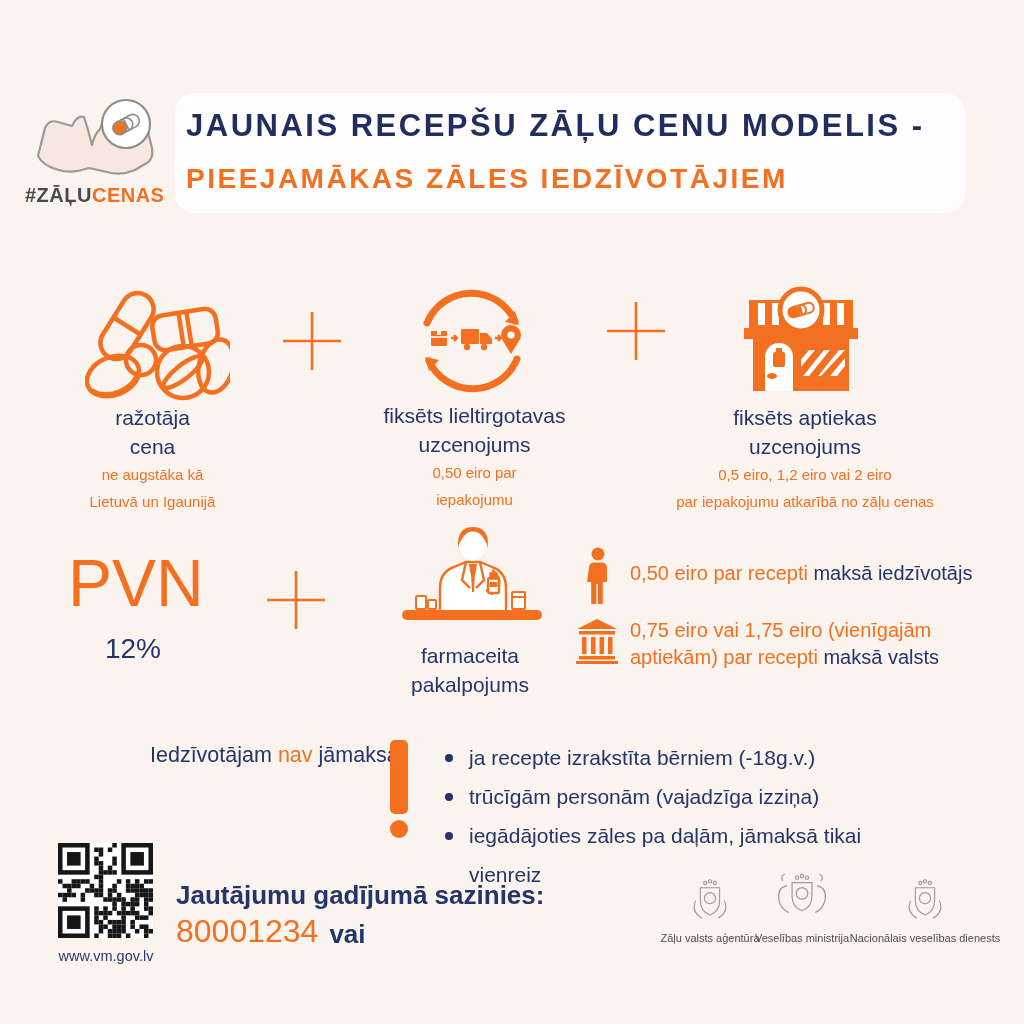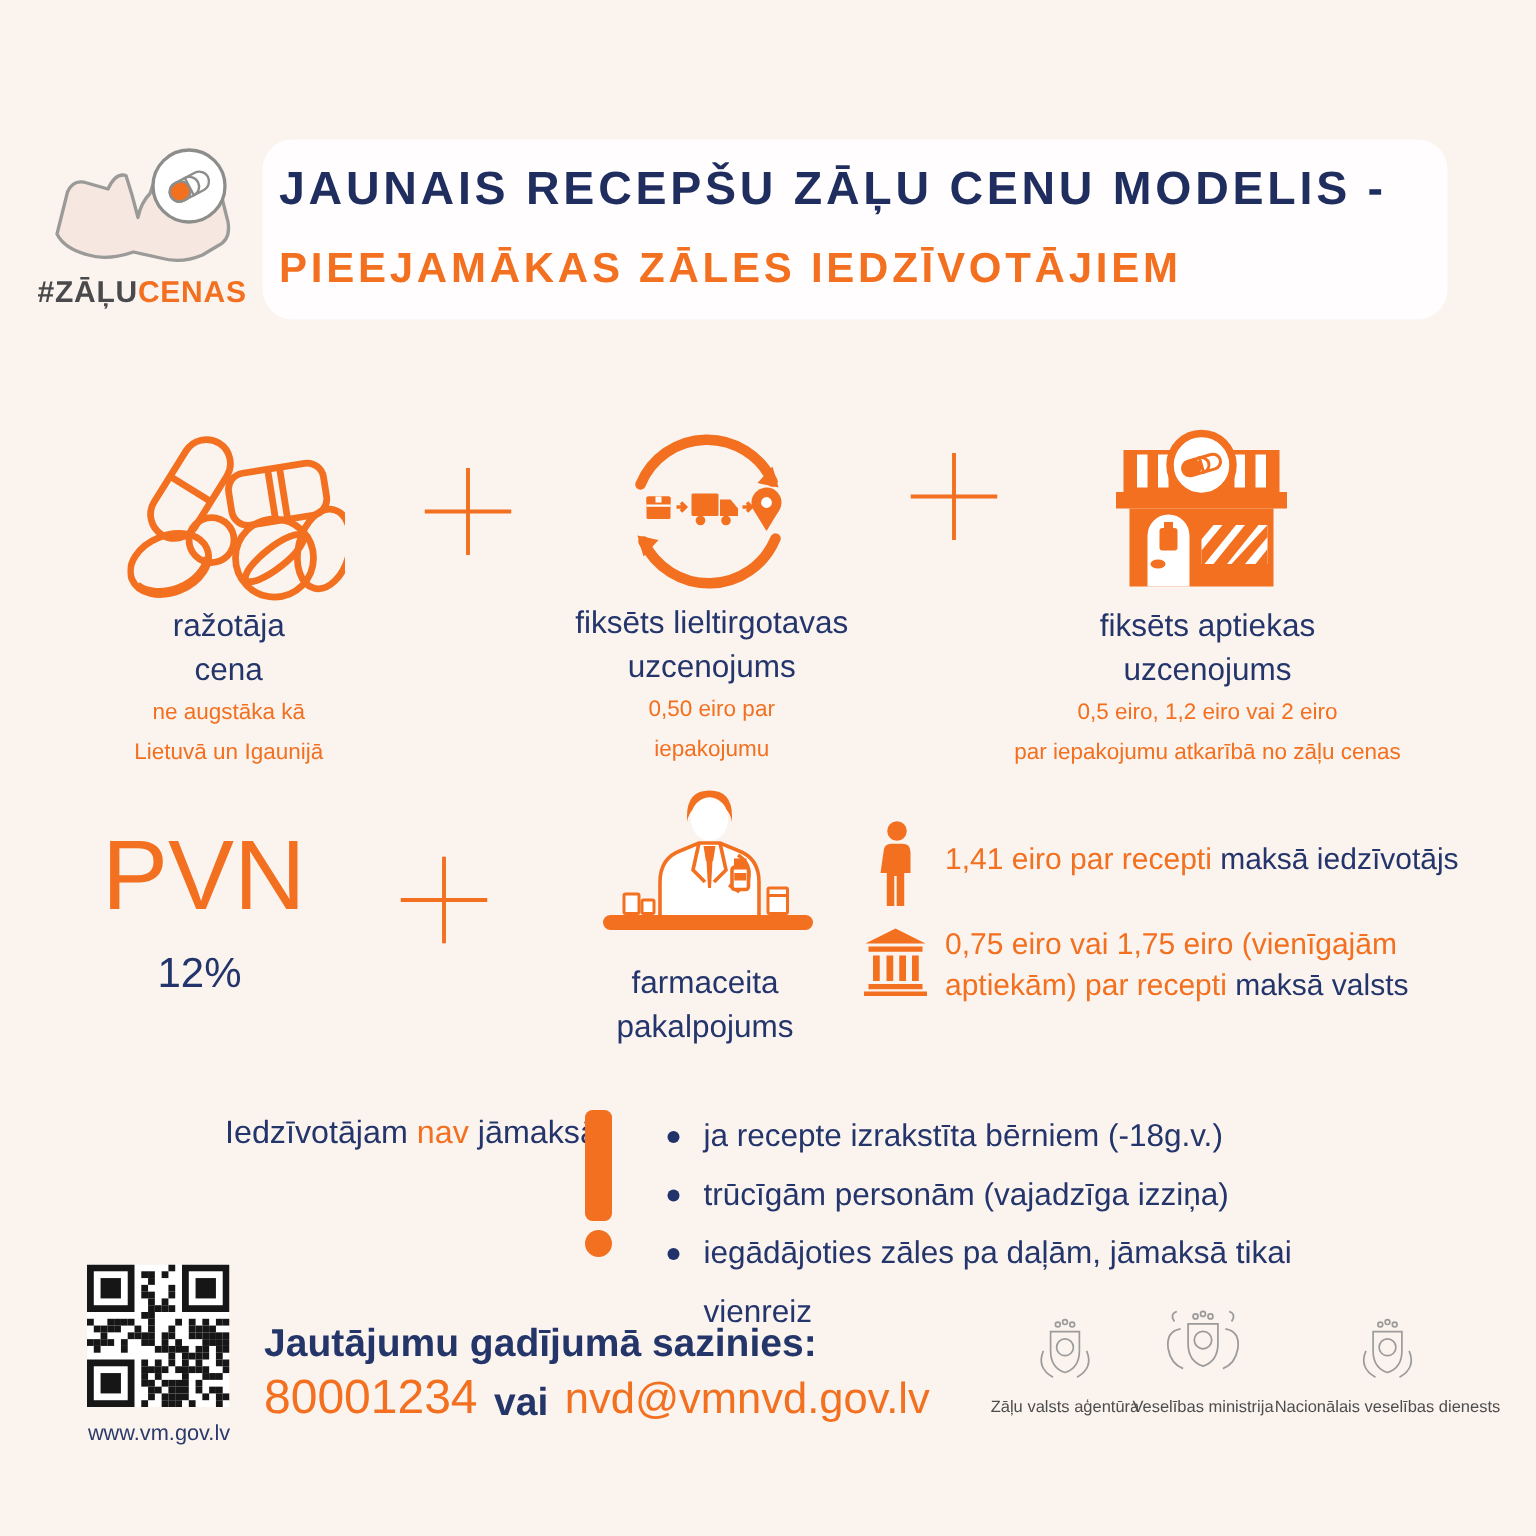--- a/index.html
+++ b/index.html
@@ -247,21 +247,21 @@
     <div class="lbl">pakalpojums</div>
   </div>
 
   <div class="abs" style="left:583px;top:547px;">
     <svg width="30" height="62" viewBox="0 0 30 62" fill="#f2701f">
       <circle cx="15" cy="7" r="6.5"></circle>
       <path d="M6,21 q0,-5.5 5.5,-5.5 h7 q5.5,0 5.5,5.5 v14 h-4.2 v22 h-5 v-20 h-1.6 v20 h-5 v-22 h-4.2 z"></path>
     </svg>
   </div>
   <div class="abs payline payline1">
-    <span class="or">1,41 eiro par recepti</span>
+    <span class="or">0,50 eiro par recepti</span>
     <span class="nv">maksā iedzīvotājs</span>
   </div>
 
   <div class="abs" style="left:575px;top:618px;">
     <svg width="44" height="46" viewBox="0 0 44 46" fill="#f2701f">
       <path d="M22,1 L42,11 H2 Z"></path>
       <rect x="4" y="13" width="36" height="3.5"></rect>
       <rect x="7" y="19" width="4.5" height="17"></rect>
       <rect x="16" y="19" width="4.5" height="17"></rect>
       <rect x="24.5" y="19" width="4.5" height="17"></rect>
@@ -435,21 +435,20 @@
         <rect x="4.5" y="67.5" width="22.5" height="22.5" fill="#ffffff"></rect>
         <rect x="9" y="72" width="13.5" height="13.5" fill="#161616"></rect>
       </svg>
   </div>
   <div class="abs website c">www.vm.gov.lv</div>
 
   <div class="abs contact-label">Jautājumu gadījumā sazinies:</div>
   <div class="abs contact-line">
     <span class="phone">80001234</span>
     <span class="vai">vai</span>
-    <span class="email">nvd@vmnvd.gov.lv</span>
   </div>
 
   <div class="abs gov-logo gl1">
     <svg width="48" height="50" viewBox="0 0 60 62" fill="none" stroke="#9b9b9b" stroke-width="1.4">
       <circle cx="24" cy="6" r="2"></circle>
         <circle cx="30" cy="4" r="2"></circle>
         <circle cx="36" cy="6" r="2"></circle>
       <path d="M18,12 h24 v16 q0,14 -12,18 q-12,-4 -12,-18 z"></path>
       <circle cx="30" cy="25" r="7"></circle>
       <path d="M12,28 q-6,14 8,22 M48,28 q6,14 -8,22"></path>

